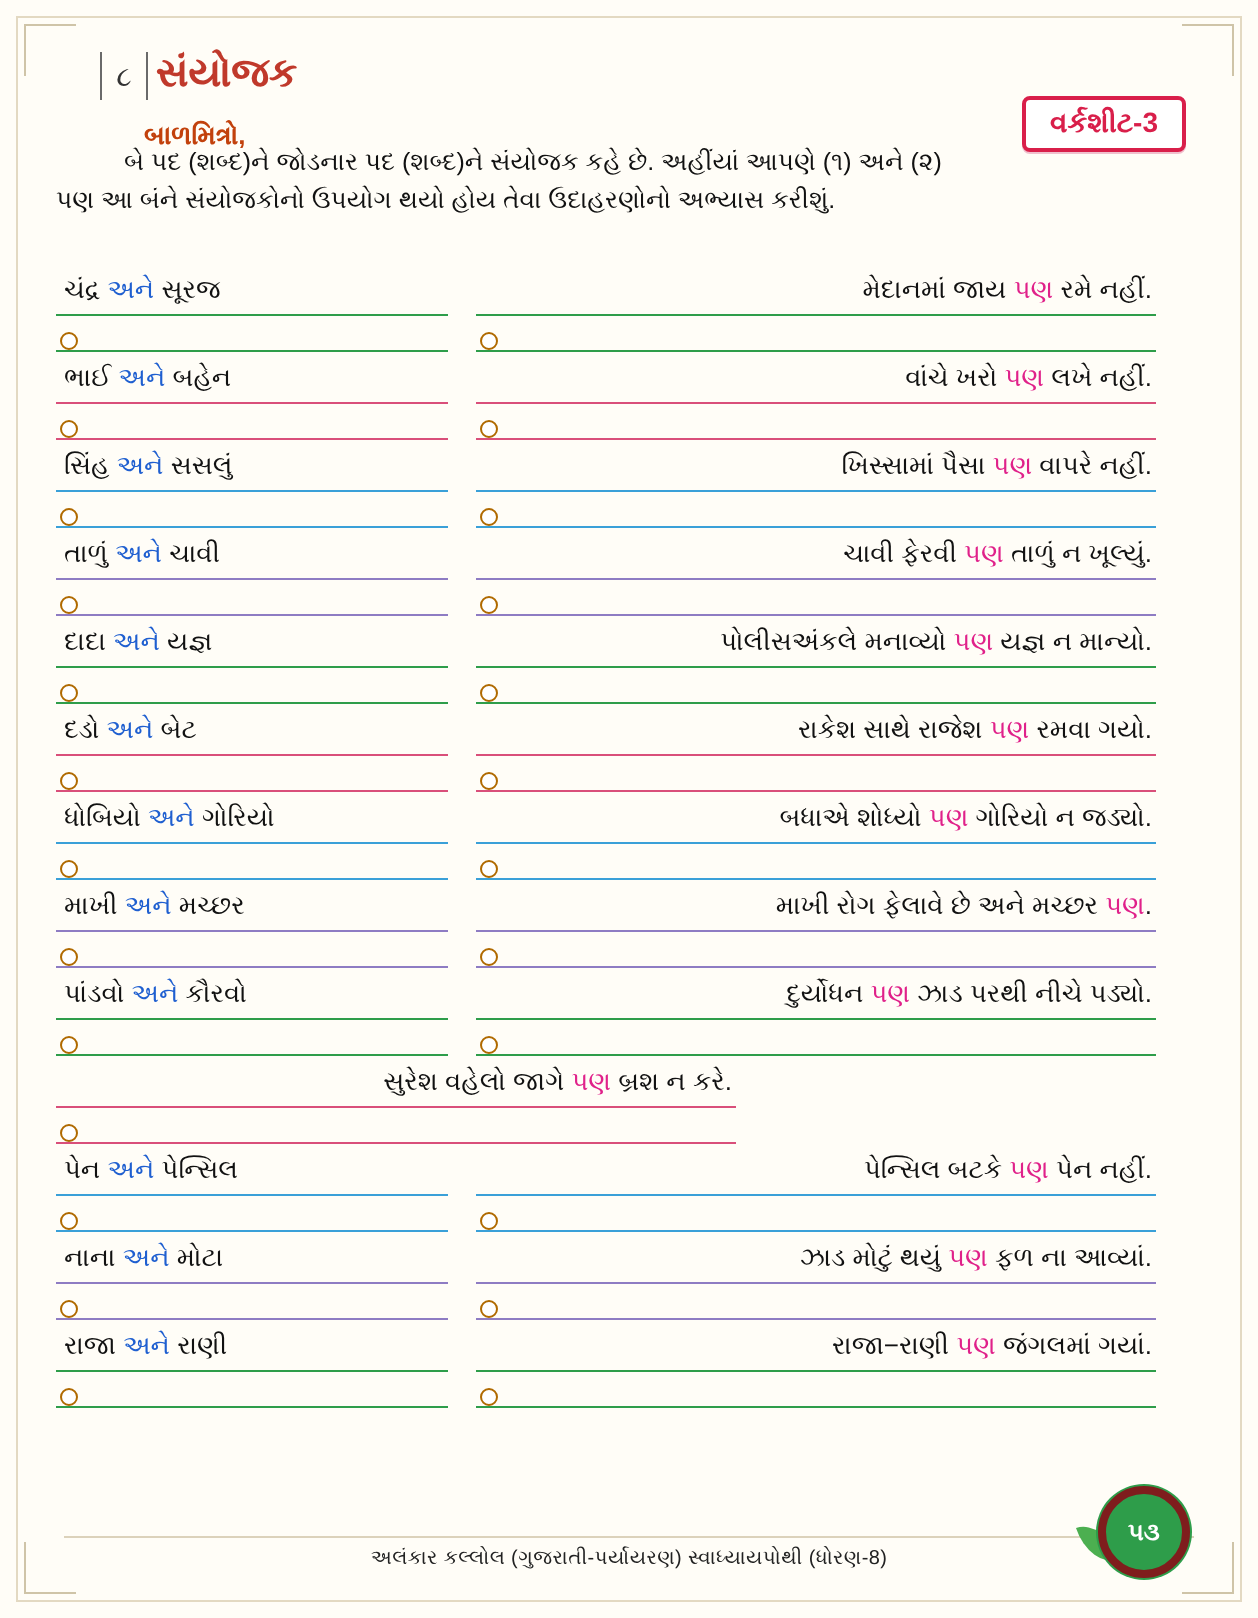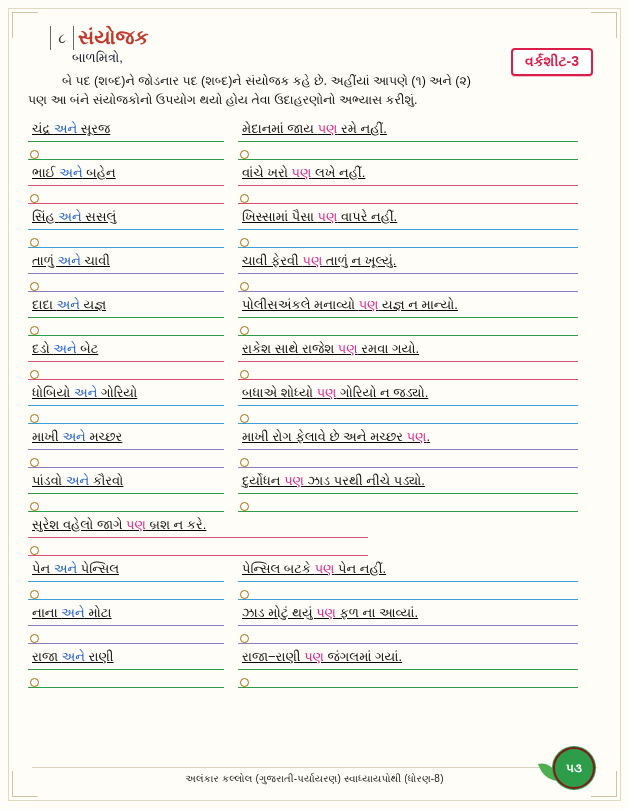--- a/index.html
+++ b/index.html
@@ -49,36 +49,36 @@
     font-size:20px;color:#c0392b;font-weight:bold;
   }
   .worksheet-badge{
     position:absolute;right:8px;top:28px;
     background:#fff;border:2px solid #d91f4a;border-radius:4px;
     padding:3px 12px 4px 12px;
     font-size:14px;font-weight:bold;color:#d91f4a;
     box-shadow:0 1px 0 #f0c0cd;
   }
   .greeting{
-    margin-left:22px;margin-top:0;
-    font-size:13px;color:#0f172a;font-weight:normal;
+    margin-left:22px;margin-top:10px;
+    font-size:13px;color:#c2410c;font-weight:bold;
   }
   .intro{
     margin:6px 0 0 0;
     font-size:12.5px;color:#111;line-height:1.55;
     text-align:justify;
   }
   .intro .ind{display:inline-block;width:34px;}
 
   
-  .rows{margin-top:7px;text-decoration:underline;}
+  .rows{margin-top:23px;}
   .row{display:flex;gap:14px;margin-bottom:2px;}
   .cell{position:relative;flex:0 0 auto;}
   .cell.left{width:196px;}
-  .cell.right{width:340px;}
+  .cell.right{width:340px;text-align:right;}
   .answer{
     font-size:13px;color:#111;line-height:18px;
     padding:2px 2px 3px 4px;white-space:nowrap;
   }
   .answer .kw{color:#e0218a;}
   .answer .kw2{color:#1f5fd0;}
   .rule{height:1px;width:100%;}
   .blank{
     height:18px;position:relative;
   }
@@ -98,21 +98,21 @@
   }
   .footer-rule{
     border-top:1px solid #dcd2bb;margin:0 4px 5px 4px;
   }
   .footer-text{
     font-size:10px;color:#222;letter-spacing:.2px;
   }
   .page-badge{
     position:absolute;right:6px;bottom:-4px;
     width:38px;height:38px;border-radius:50%;
-    background:#2e9d4a;color:#fff;border:2px solid #7f1d1d;
+    background:#2e9d4a;color:#fff;border:4px solid #7f1d1d;
     box-shadow:0 0 0 1px #2e9d4a;
     display:flex;align-items:center;justify-content:center;
     font-size:12px;font-weight:bold;
   }
   .leaf{
     position:absolute;right:44px;bottom:2px;
     width:16px;height:22px;
     background:#4caf50;
     border-radius:0 100% 0 100%;
     transform:rotate(-18deg);

